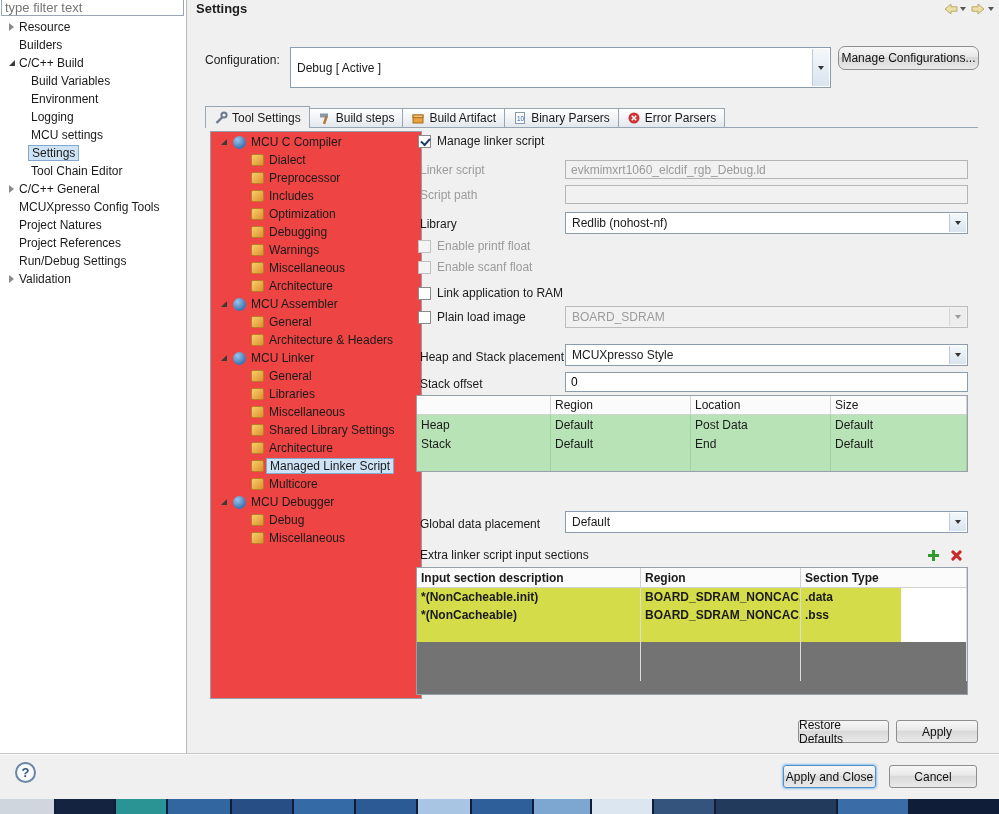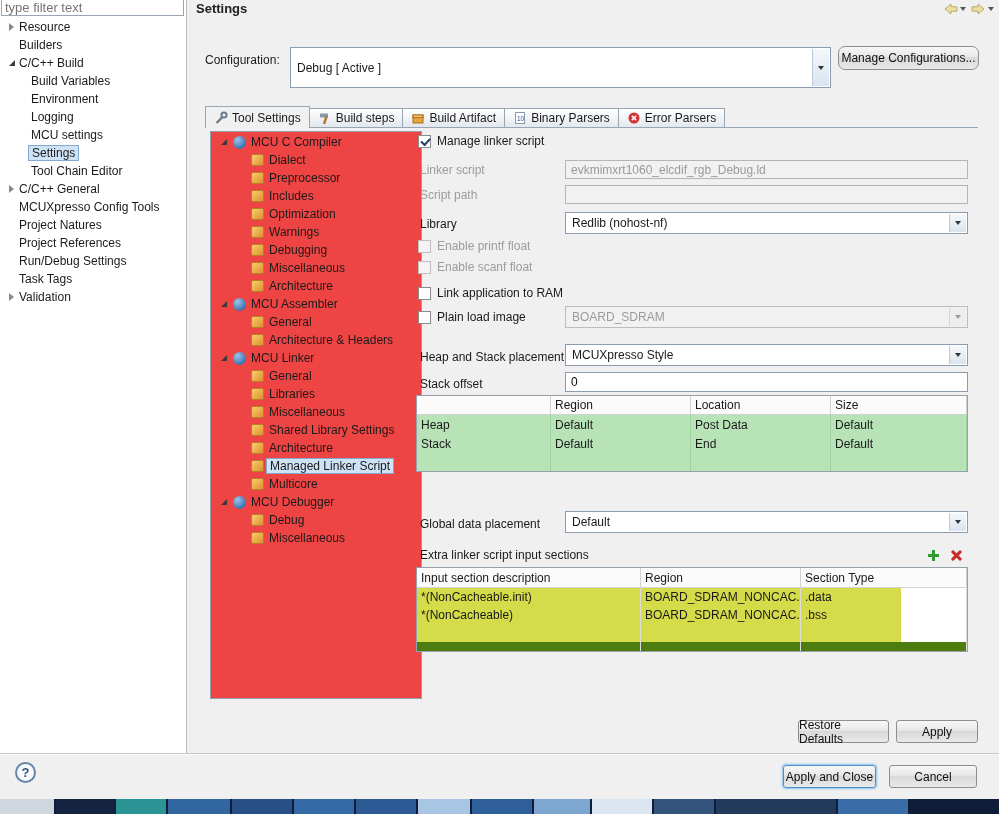--- a/index.html
+++ b/index.html
@@ -65,21 +65,21 @@
   .glabel { color:#9b9b9b; }
   .cb { position:absolute; width:13px; height:13px; background:#fff; border:1px solid #8b8b8b; }
   .cb.checked::after { content:""; position:absolute; left:2px; top:2px; width:7px; height:4px;
                        border-left:2px solid #1e3f66; border-bottom:2px solid #1e3f66; transform:rotate(-48deg); }
   .cb.disabled { background:#f4f4f4; border-color:#bfbfbf; }
   .tfield { position:absolute; border:1px solid #b5b5b5; background:#f1f1f1; color:#9a9a9a; padding:0 5px;
             display:flex; align-items:center; white-space:nowrap; overflow:hidden; }
   .tfield.enabled { background:#fff; border-color:#8a9cad; color:#000; }
 
   
-  .tbl { position:absolute; background:#4d7c0f; border:1px solid #95a0ab; overflow:hidden; }
+  .tbl { position:absolute; background:#737373; border:1px solid #95a0ab; overflow:hidden; }
   .tr { display:flex; }
   .td { padding:0 4px; display:flex; align-items:center; border-right:1px solid #dcdcdc; overflow:hidden; white-space:nowrap; }
   .tr.head .td { background:#fbfbfb; border-right:1px solid #d2d2d2; border-bottom:1px solid #d2d2d2; }
   .tr.green { background:#b7e3b7; }
   .tr.green .td { border-right-color:#a0d2a0;text-align:center; }
   .tr.yellow { background:linear-gradient(to right,#d5dc4a 0,#d5dc4a 484px,#fff 484px); }
 
   .plus { position:absolute; width:13px; height:13px; }
   .plus::before { content:""; position:absolute; left:5px; top:1px; width:3px; height:11px; background:#2f9b2f; }
   .plus::after  { content:""; position:absolute; left:1px; top:5px; width:11px; height:3px; background:#2f9b2f; }
@@ -154,24 +154,20 @@
         <span class="tw"></span>
         <span>Project Natures</span>
       </div>
       <div class="prow root">
         <span class="tw"></span>
         <span>Project References</span>
       </div>
       <div class="prow root">
         <span class="tw"></span>
         <span>Run/Debug Settings</span>
-      </div>
-      <div class="prow root">
-        <span class="tw"></span>
-        <span>Task Tags</span>
       </div>
       <div class="prow root">
         <span class="tw">
             <i class="tri-r"></i>
           </span>
         <span>Validation</span>
       </div>
     </div>
   </aside>
 
@@ -256,25 +252,25 @@
     <div class="trow leaf">
         <span class="licon"></span>
         <span>Includes</span>
       </div>
     <div class="trow leaf">
         <span class="licon"></span>
         <span>Optimization</span>
       </div>
     <div class="trow leaf">
         <span class="licon"></span>
+        <span>Debugging</span>
+      </div>
+    <div class="trow leaf">
+        <span class="licon"></span>
         <span>Warnings</span>
-      </div>
-    <div class="trow leaf">
-        <span class="licon"></span>
-        <span>Debugging</span>
       </div>
     <div class="trow leaf">
         <span class="licon"></span>
         <span>Miscellaneous</span>
       </div>
     <div class="trow leaf">
         <span class="licon"></span>
         <span>Architecture</span>
       </div>
     <div class="trow group">
@@ -428,21 +424,21 @@
     <span class="ct">Default</span>
     <span class="cbtn">
         <i></i>
       </span>
   </div>
 
   <span class="abs" style="left:420px;top:548px;">Extra linker script input sections</span>
   <span class="plus" style="left:927px;top:549px;"></span>
   <span class="xico" style="left:950px;top:549px;"></span>
 
-  <div class="tbl" style="left:416px;top:567px;width:552px;height:85px;">
+  <div class="tbl" style="left:416px;top:567px;width:552px;height:128px;font-weight:bold;">
     <div class="tr head" style="height:20px;">
       <div class="td" style="flex:0 0 224px;">Input section description</div>
       <div class="td" style="flex:0 0 160px;">Region</div>
       <div class="td" style="flex:1;">Section Type</div>
     </div>
     <div class="tr yellow" style="height:18px;">
       <div class="td" style="flex:0 0 224px;">*(NonCacheable.init)</div>
       <div class="td" style="flex:0 0 160px;">BOARD_SDRAM_NONCAC...</div>
       <div class="td" style="flex:1;">.data</div>
     </div>

